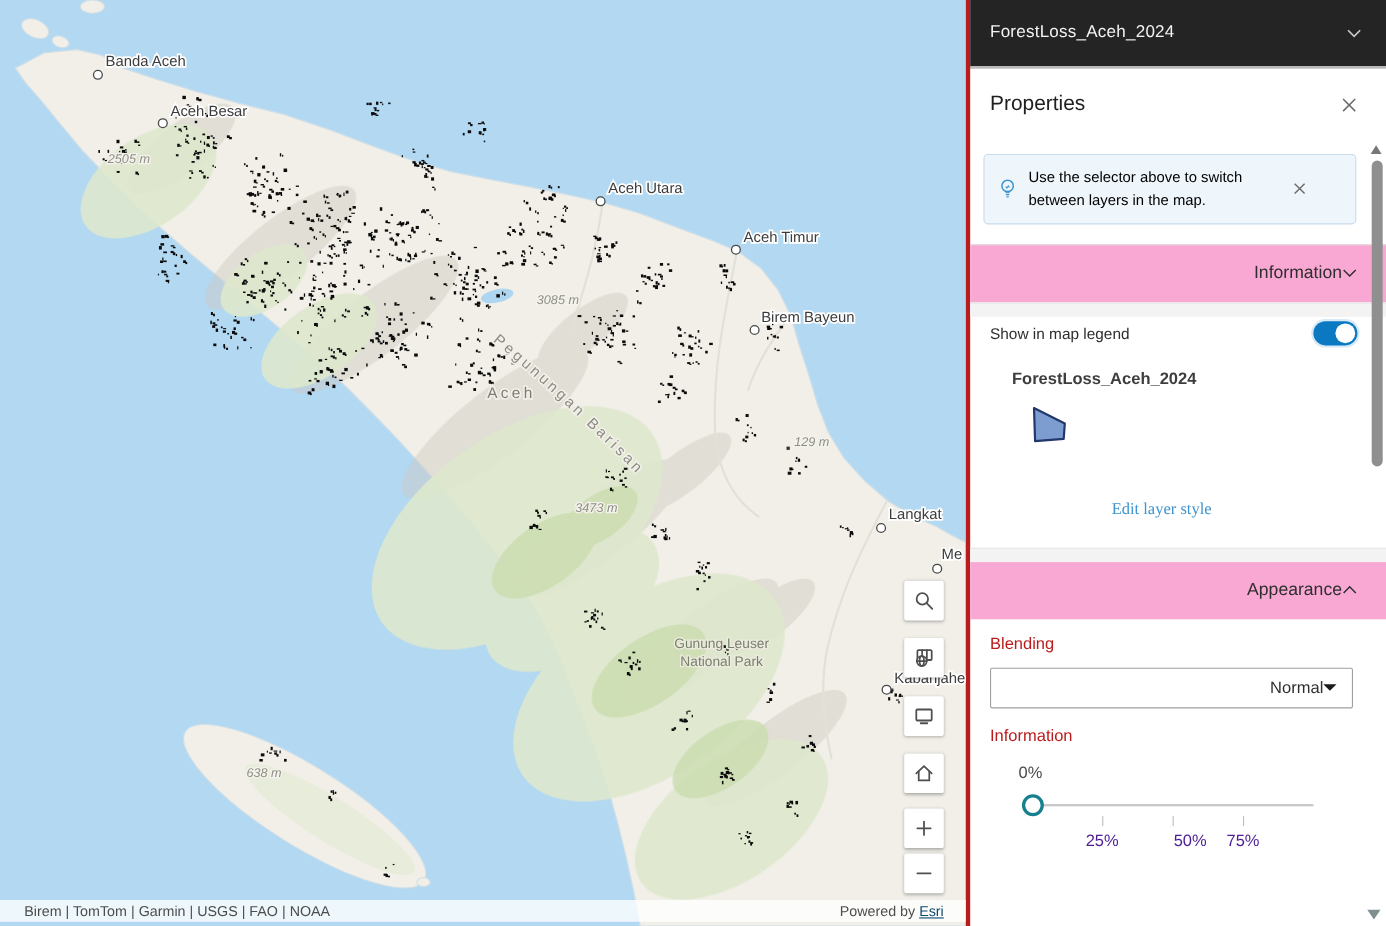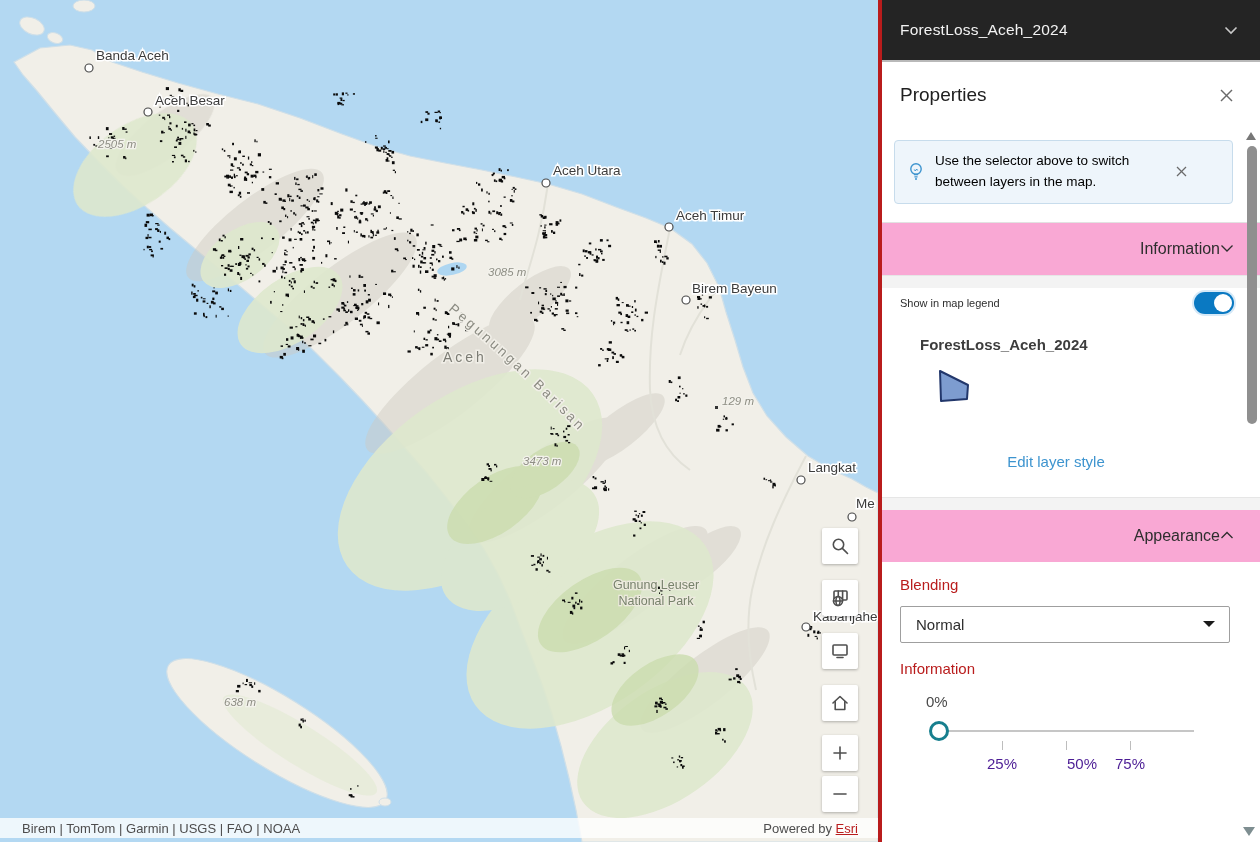--- a/index.html
+++ b/index.html
@@ -17,21 +17,21 @@
   .park-label{font-size:12.5px;fill:#77826b;text-anchor:middle;paint-order:stroke;stroke:#edeadf;stroke-width:2.5px;}
 
   .map-toolbar-btn{position:absolute;left:822px;width:36px;height:36px;background:#fff;border:0;
        border-radius:2px;box-shadow:0 1px 3px rgba(0,0,0,.28);display:flex;align-items:center;
        justify-content:center;cursor:pointer;padding:0;}
   .map-toolbar-btn svg{stroke:#4f4f4f;fill:none;stroke-width:1.6;stroke-linecap:round;stroke-linejoin:round;}
 
   .attribution{position:absolute;left:0;bottom:4px;width:878px;height:20px;
        background:rgba(255,255,255,.78);display:flex;align-items:center;justify-content:space-between;
        padding:0 20px 0 22px;box-sizing:border-box;font-size:13px;color:#4d4d4d;}
-  .attribution a{color:#b91c1c;text-decoration:underline;cursor:pointer;}
+  .attribution a{color:#0c4a6e;text-decoration:underline;cursor:pointer;}
 
   
   .panel{position:absolute;left:878px;top:0;width:382px;height:842px;background:#fff;
          border-left:4px solid #b91c1c;box-sizing:border-box;}
   .panel-header{height:62px;background:#242424;display:flex;align-items:center;justify-content:space-between;
        padding:0 22px 0 18px;cursor:pointer;border-bottom:2px solid #b9b9b9;box-sizing:border-box;}
   .panel-header .title{color:#f3f3f3;font-size:15.5px;font-weight:500;letter-spacing:.2px;}
 
   .properties-row{height:66px;display:flex;align-items:center;justify-content:space-between;
        padding:0 24px 0 18px;}
@@ -41,33 +41,33 @@
   .callout{margin:12px 27px 18px 12px;background:#eef5fb;border:1px solid #c7dcec;border-radius:4px;
        display:flex;align-items:center;padding:10px 10px 10px 12px;}
   .callout .msg{flex:1;font-size:13.5px;line-height:1.55;color:#000000;padding:0 8px 0 10px;max-width:230px;}
 
   .section-head{height:52px;display:flex;align-items:center;justify-content:flex-end;
        padding:0 26px 0 18px;border-top:1px solid #e2e2e2;cursor:pointer;background:#f9a8d4;}
   .section-head .lbl{font-size:16px;color:#2e2e2e;}
   .band{height:12px;background:#f3f3f3;border-top:1px solid #e6e6e6;}
 
   .toggle-row{display:flex;align-items:center;justify-content:space-between;padding:4px 26px 0 18px;}
-  .toggle-row .lbl{font-size:11px;color:#2e2e2e;}
+  .toggle-row .lbl{font-size:14px;color:#2e2e2e;}
   .toggle{width:40px;height:22px;background:#0a79c2;border-radius:11px;position:relative;cursor:pointer;
           box-shadow:0 0 0 2px #d6e9f7;}
   .toggle .knob{position:absolute;right:2px;top:2px;width:18px;height:18px;border-radius:50%;background:#fff;}
 
   .legend-title{margin:22px 0 0 38px;font-size:15px;font-weight:bold;color:#3d3d3d;}
   .swatch{margin:14px 0 0 55px;}
-  .edit-link-wrap{margin:46px 30px 26px 0;text-align:center;}
+  .edit-link-wrap{margin:46px 30px 26px 0;text-align:center;font-family:Liberation Serif, serif;}
   .edit-link{color:#3d94cf;font-size:15px;text-decoration:none;cursor:pointer;}
 
   .field-label{margin:14px 0 0 18px;font-size:15px;color:#b91c1c;}
   .select-box{margin:13px 30px 0 18px;height:35px;border:1px solid #9f9f9f;border-radius:2px;
-       display:flex;align-items:center;justify-content:space-between;padding:0 14px 0 15px;cursor:pointer;}
+       display:flex;align-items:center;justify-content:flex-end;padding:0 14px 0 15px;cursor:pointer;}
   .select-box .val{font-size:15px;color:#2e2e2e;}
   .caret-down{width:0;height:0;border-left:6px solid transparent;border-right:6px solid transparent;
        border-top:6px solid #1a1a1a;}
 
   .tp-widget{position:relative;height:110px;margin-top:4px;}
   .tp-value{position:absolute;left:44px;top:12px;font-size:15px;color:#4a4a4a;}
   .tp-track{position:absolute;left:56px;top:49px;width:256px;height:2px;background:#c6c6c6;cursor:pointer;}
   .tp-handle{position:absolute;left:47px;top:40px;width:14px;height:14px;background:#fff;
        border:3px solid #177f8e;border-radius:50%;cursor:pointer;}
   .tp-tick{position:absolute;top:60px;width:1px;height:9px;background:#bdbdbd;}

